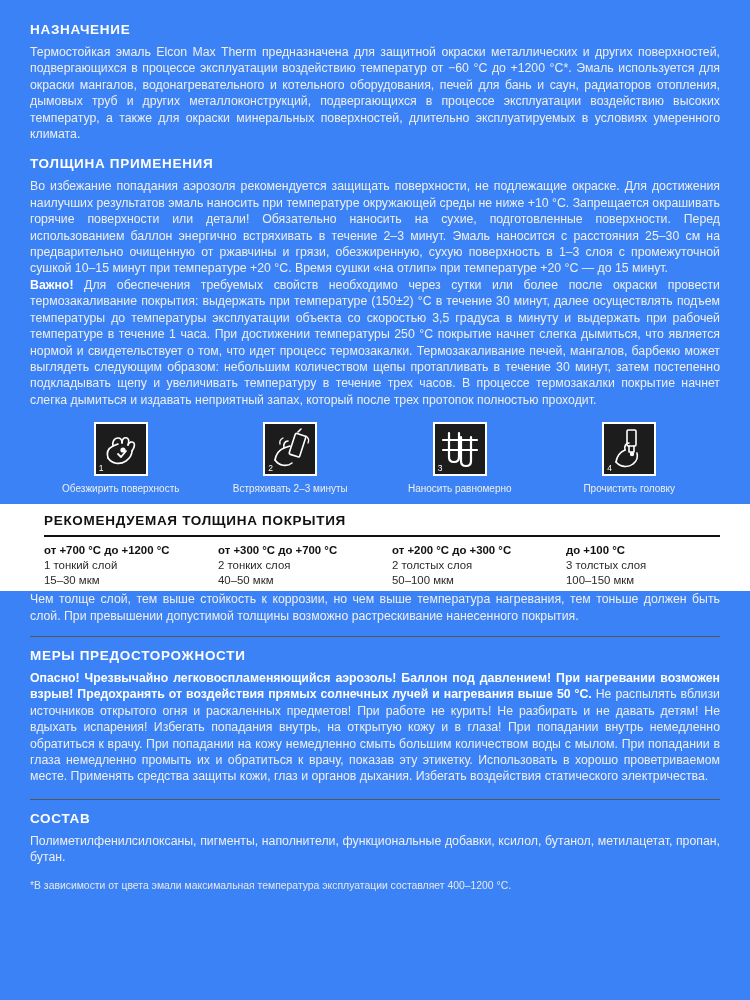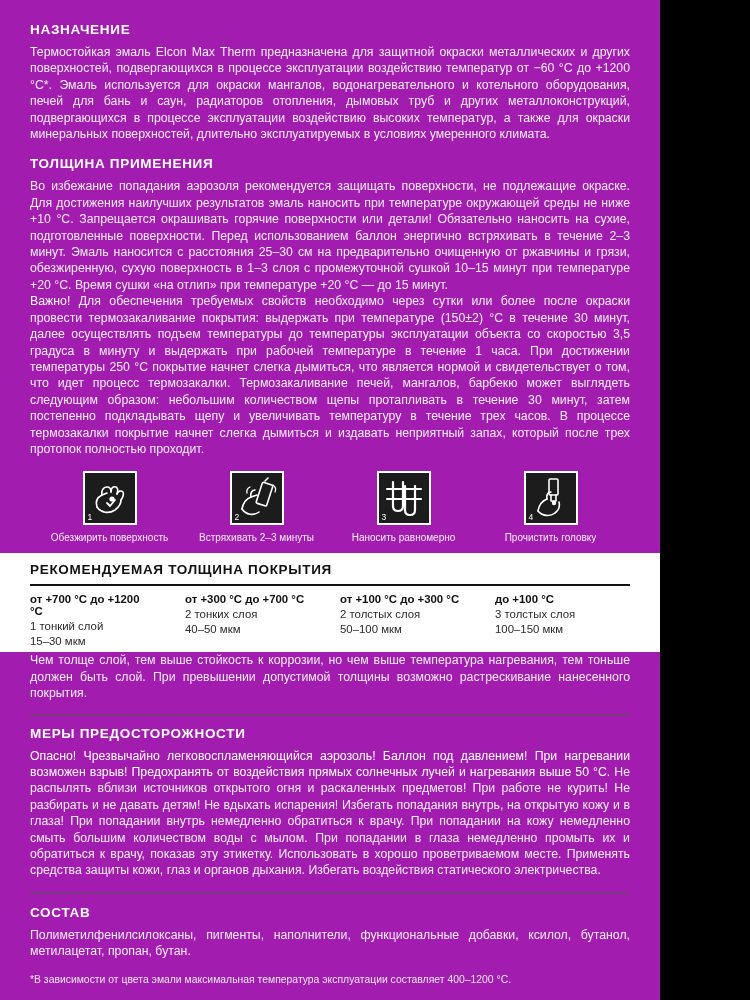--- a/index.html
+++ b/index.html
@@ -8,40 +8,40 @@
     background: #000;
   }
   body {
     width: 750px; height: 1000px;
     font-family: "Liberation Sans", sans-serif;
     color: #ffffff;
     overflow: hidden;
   }
   .page {
     position: relative;
-    width: 660px; height: 1000px;
-    background: #a21caf;
+    width: 750px; height: 1000px;
+    background: #3b82f6;
     padding: 22px 30px 0 30px;
   }
   .section-title {
     font-size: 13.5px;
     font-weight: bold;
     letter-spacing: 0.7px;
     margin: 0 0 7px 0;
     color: #ffffff;
   }
   p.body, .body {
     font-size: 12.3px;
     line-height: 16.4px;
     text-align: justify;
     margin: 0;
     color: #efefef;
   }
   .block { margin-bottom: 14px; }
-  .b { font-weight: normal; color: #ffffff; }
+  .b { font-weight: bold; color: #ffffff; }
 
   
   .icons-row {
     display: flex;
     justify-content: space-between;
     margin: 12px 0 4px 0;
     padding: 0 6px;
   }
   .icon-cell {
     width: 170px;
@@ -65,21 +65,21 @@
     font-size: 10px;
     color: #efefef;
   }
   .icon-box svg { display: block; }
 
   
   .band {
     background: #ffffff;
     color: #111111;
     margin: 10px -30px 0 -30px;
-    padding: 9px 30px 4px 30px;
+    padding: 9px 30px 4px 44px;
   }
   .band-title {
     font-size: 13.5px;
     font-weight: bold;
     letter-spacing: 0.7px;
     color: #111111;
     margin-bottom: 7px;
   }
   .band-rule {
     height: 2px; background: #111111; margin-bottom: 7px;
@@ -231,21 +231,21 @@
         <div class="l">15–30 мкм</div>
       </div>
 
       <div class="band-col">
         <div class="t">от +300 °С до +700 °С</div>
         <div class="l">2 тонких слоя</div>
         <div class="l">40–50 мкм</div>
       </div>
 
       <div class="band-col">
-        <div class="t">от +100 °С до +300 °С</div>
+        <div class="t">от +200 °С до +300 °С</div>
         <div class="l">2 толстых слоя</div>
         <div class="l">50–100 мкм</div>
       </div>
 
       <div class="band-col">
         <div class="t">до +100 °С</div>
         <div class="l">3 толстых слоя</div>
         <div class="l">100–150 мкм</div>
       </div>
 

